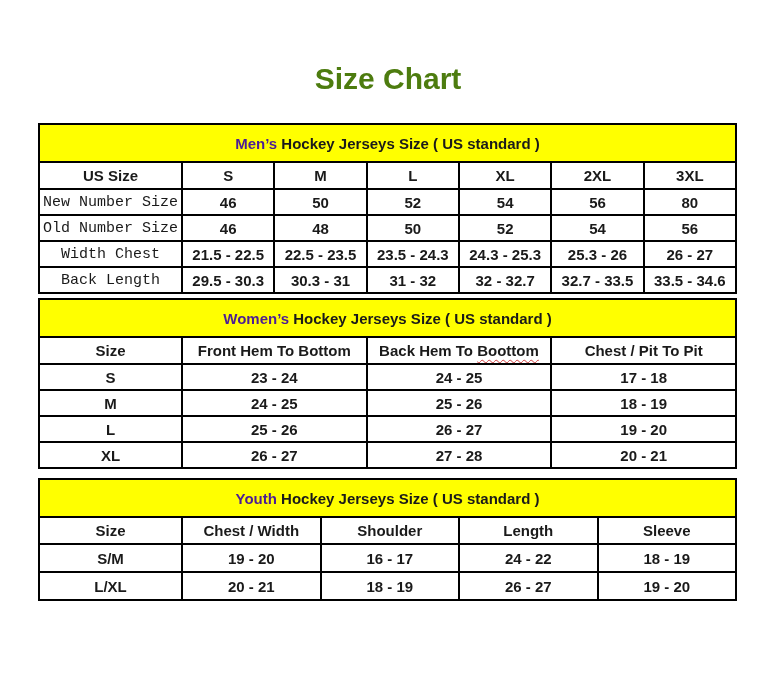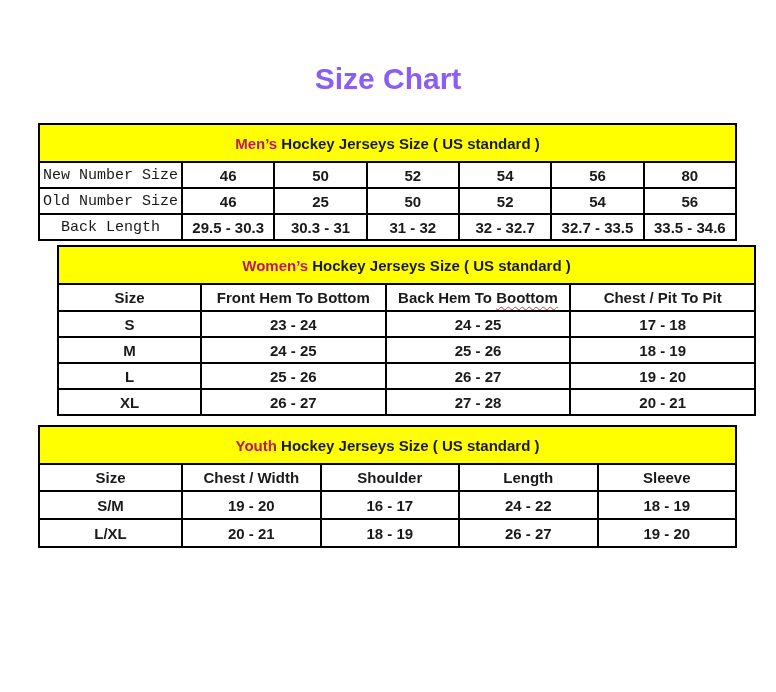--- a/index.html
+++ b/index.html
@@ -9,21 +9,21 @@
     font-family: "Liberation Sans", sans-serif;
   }
   body {
     width: 776px;
     height: 692px;
     overflow: hidden;
   }
   .page-title {
     margin: 60px 0 0 0;
     text-align: center;
-    color: #8b5cf6;
+    color: #4d7c0f;
     font-size: 30px;
     font-weight: bold;
     line-height: 38px;
     letter-spacing: 0px;
   }
   .tables-wrap {
     margin: 25px 0 0 38px;
     width: 699px;
   }
   table.size-table {
@@ -41,30 +41,30 @@
     overflow: hidden;
     white-space: nowrap;
   }
   td.banner {
     background: #FFFF00;
     font-weight: bold;
     font-size: 17px;
     height: 36px;
     color: #000000;
   }
-  .red-word { color: #be185d; text-align: center; }
+  .red-word { color: #4c1d95; text-align: center; }
   th.col-head {
     font-weight: bold;
     height: 25px;
     color: #000000;
   }
   td.data-cell { height: 24px; font-weight: bold; }
   td.row-label { height: 24px; font-weight: normal; font-family: Liberation Mono, monospace; }
   td.row-label-bold { height: 24px; font-weight: bold; color: #000000; }
-  table.womens { margin-top: 4px; margin-left: 19px; }
+  table.womens { margin-top: 4px; }
   table.youth  { margin-top: 9px; padding-left: 30px; }
   table.youth td.data-cell, table.youth td.row-label-bold { height: 26px; }
   .squiggle {
     text-decoration: underline;
     text-decoration-style: wavy;
     text-decoration-color: #cc3b3b;
     text-decoration-thickness: 1px;
     text-underline-offset: 3px;
   }
   col.label-col { width: 143px; }
@@ -82,36 +82,54 @@
         <col span="6">
       </colgroup>
     <tbody>
       <tr>
         <td class="banner" colspan="7">
           <span class="red-word">Men’s</span>
           <span>Hockey Jerseys Size ( US standard )</span>
         </td>
       </tr>
       <tr>
+        <th class="col-head">US Size</th>
+        <th class="col-head">S</th>
+        <th class="col-head">M</th>
+        <th class="col-head">L</th>
+        <th class="col-head">XL</th>
+        <th class="col-head">2XL</th>
+        <th class="col-head">3XL</th>
+      </tr>
+      <tr>
         <td class="row-label">New Number Size</td>
         <td class="data-cell">46</td>
         <td class="data-cell">50</td>
         <td class="data-cell">52</td>
         <td class="data-cell">54</td>
         <td class="data-cell">56</td>
         <td class="data-cell">80</td>
       </tr>
       <tr>
         <td class="row-label">Old Number Size</td>
         <td class="data-cell">46</td>
-        <td class="data-cell">25</td>
+        <td class="data-cell">48</td>
         <td class="data-cell">50</td>
         <td class="data-cell">52</td>
         <td class="data-cell">54</td>
         <td class="data-cell">56</td>
+      </tr>
+      <tr>
+        <td class="row-label">Width Chest</td>
+        <td class="data-cell">21.5 - 22.5</td>
+        <td class="data-cell">22.5 - 23.5</td>
+        <td class="data-cell">23.5 - 24.3</td>
+        <td class="data-cell">24.3 - 25.3</td>
+        <td class="data-cell">25.3 - 26</td>
+        <td class="data-cell">26 - 27</td>
       </tr>
       <tr>
         <td class="row-label">Back Length</td>
         <td class="data-cell">29.5 - 30.3</td>
         <td class="data-cell">30.3 - 31</td>
         <td class="data-cell">31 - 32</td>
         <td class="data-cell">32 - 32.7</td>
         <td class="data-cell">32.7 - 33.5</td>
         <td class="data-cell">33.5 - 34.6</td>
       </tr>

